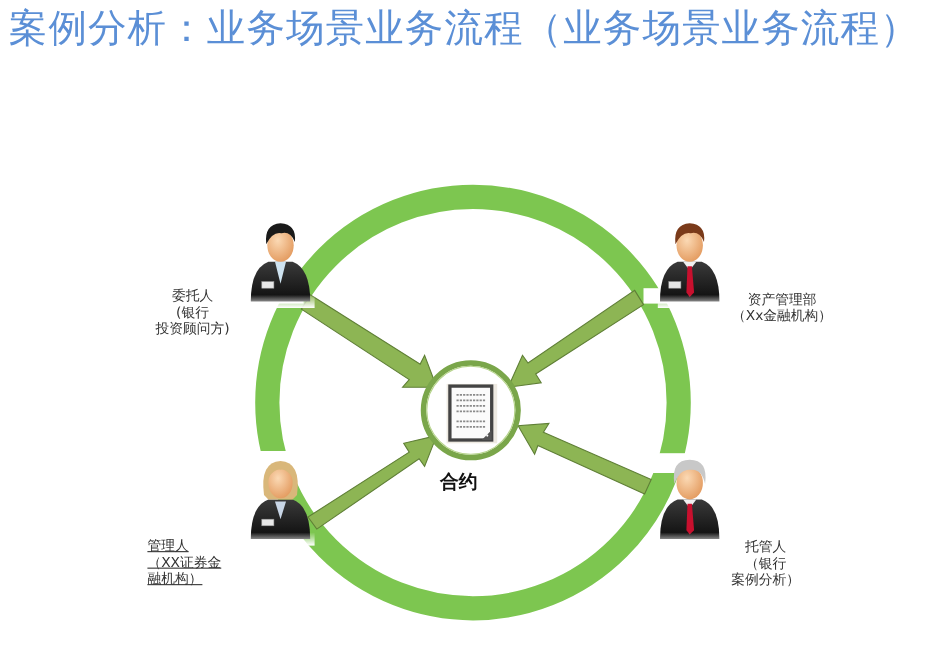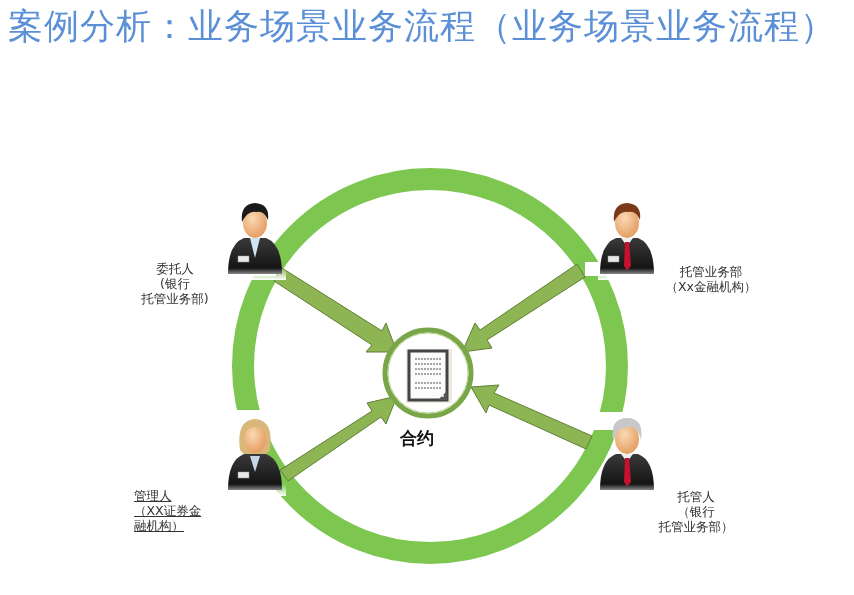--- a/index.html
+++ b/index.html
@@ -108,21 +108,21 @@
     <ellipse cx="29" cy="25" rx="12" ry="15" fill="url(#face)"></ellipse>
     <path d="M15,26 Q12,4 29,4 Q46,4 43,26 Q40,12 30,13 Q20,12 15,26 Z" fill="#c8c8c8"></path>
     <rect x="0" y="70" width="60" height="12" fill="url(#fade)"></rect>
   </g>
 </svg>
 
 <div class="center-label">合约</div>
 
 <div class="label" style="left:130px;top:261px;width:90px;">委托人
 (银行
-托管业务部)</div>
-<div class="label" style="left:656px;top:264px;width:110px;">托管业务部
+投资顾问方)</div>
+<div class="label" style="left:656px;top:264px;width:110px;">资产管理部
 （Xx金融机构）</div>
 <div class="label" style="left:134px;top:488px;width:92px;text-align:left;text-decoration:underline;">管理人
 （XX证券金
 融机构）</div>
 <div class="label" style="left:646px;top:489px;width:100px;">托管人
 （银行
-托管业务部）</div>
+案例分析）</div>
 
 </body></html>

